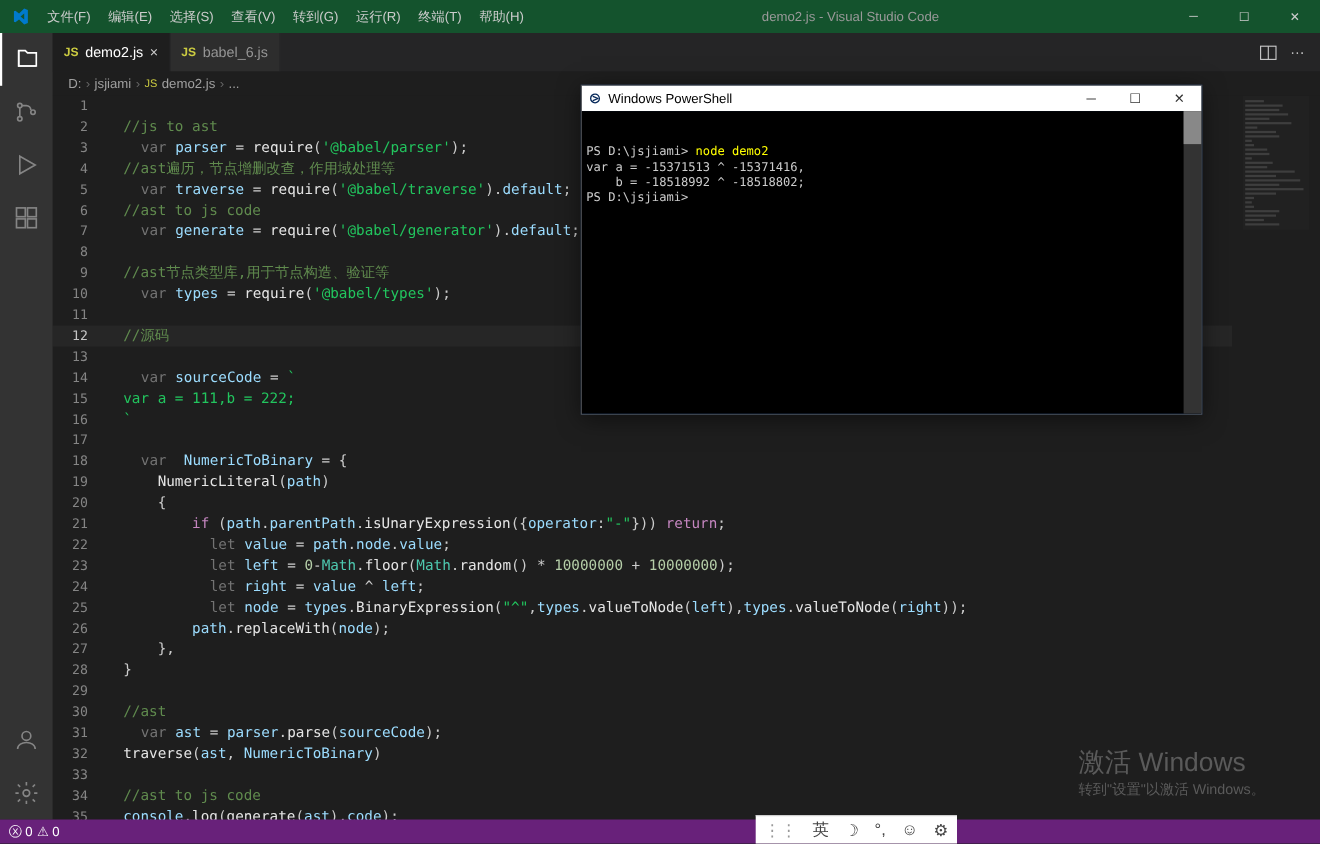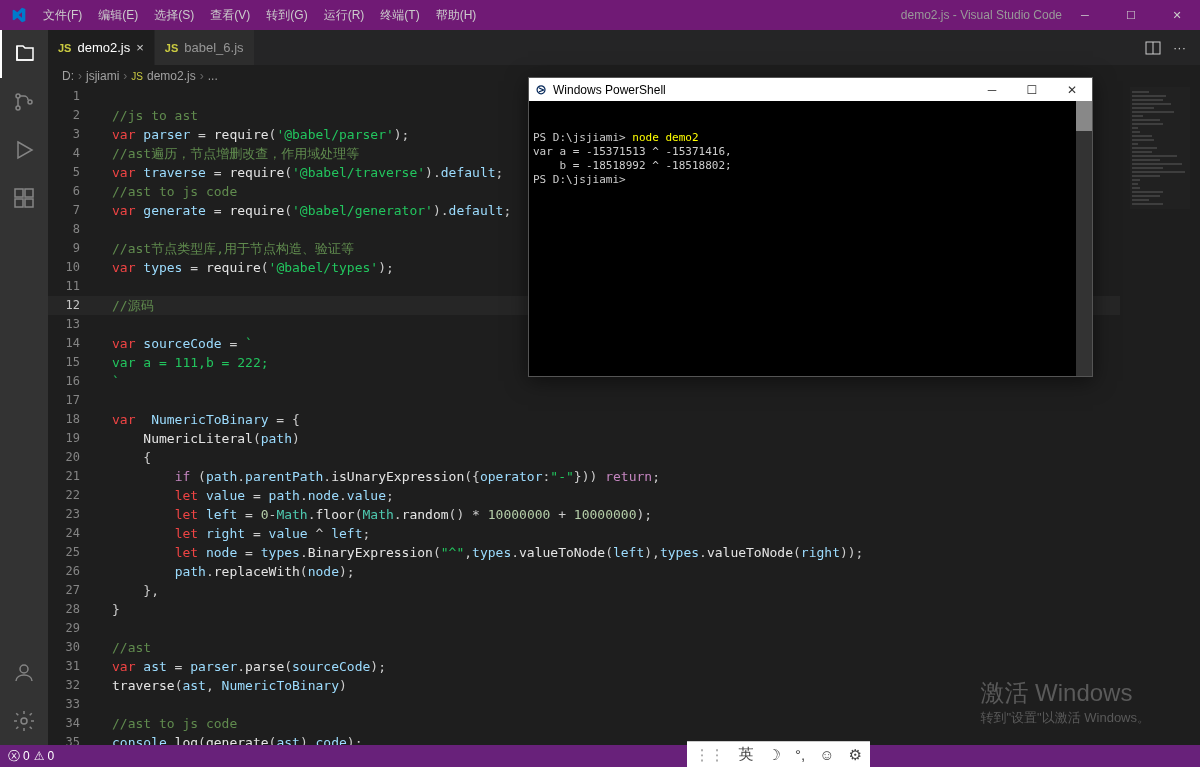--- a/index.html
+++ b/index.html
@@ -1,23 +1,23 @@
 <!DOCTYPE html>
 <html><head>
 <meta charset="utf-8">
 <style>
 * { margin: 0; padding: 0; box-sizing: border-box; }
 body { font-family: "Segoe UI", "Microsoft YaHei", sans-serif; font-size: 13px; background: #1e1e1e; color: #cccccc; width: 1200px; height: 767px; overflow: hidden; position: relative; }
 
 
-.title-bar { height: 30px; background: #701a75; display: flex; align-items: center; }
+.title-bar { height: 30px; background: #14532d; display: flex; align-items: center; }
 .title-logo { width: 35px; display: flex; justify-content: center; color: #007acc; }
 .menu-bar { display: flex; }
 .menu-item { padding: 0 8px; color: #cccccc; font-size: 12px; cursor: pointer; }
-.title-text { flex: 1; text-align: right; color: #999; font-size: 12px; }
+.title-text { flex: 1; text-align: center; color: #999; font-size: 12px; }
 .window-controls { display: flex; }
 .win-ctrl { width: 46px; height: 30px; display: flex; align-items: center; justify-content: center; color: #ccc; font-size: 11px; }
 
 
 .activity-bar { position: absolute; left: 0; top: 30px; bottom: 22px; width: 48px; background: #333333; display: flex; flex-direction: column; }
 .activity-top { flex: 1; }
 .activity-item { width: 48px; height: 48px; display: flex; align-items: center; justify-content: center; color: #858585; }
 .activity-item.active { color: #fff; border-left: 2px solid #fff; }
 
 
@@ -34,21 +34,21 @@
 .bc-icon { color: #cbcb41; font-size: 10px; }
 
 
 .editor { position: absolute; left: 48px; top: 87px; right: 0; bottom: 22px; background: #1e1e1e; font-family: Consolas, monospace; font-size: 13px; }
 .gutter { position: absolute; left: 0; top: 0; width: 48px; text-align: right; padding-right: 16px; color: #858585; line-height: 19px; font-size: 12px; padding-top: 0; }
 .code { position: absolute; left: 64px; top: 0; right: 80px; line-height: 19px; white-space: pre; }
 .line-hl { position: absolute; left: 0; right: 80px; height: 19px; background: rgba(255,255,255,0.04); }
 .ln { display: block; height: 19px; }
 .ln.current { color: #c6c6c6; }
 
-.kw { color: #ef4444; }
+.kw { color: #737373; margin-left: 16px; }
 .str { color: #22c55e; }
 .com { color: #608b4e; }
 .fn { color: #e5e5e5; }
 .var { color: #9cdcfe; }
 .num { color: #b5cea8; }
 .prop { color: #9cdcfe; }
 .ctrl { color: #c586c0; }
 .cls { color: #4ec9b0; }
 
 

